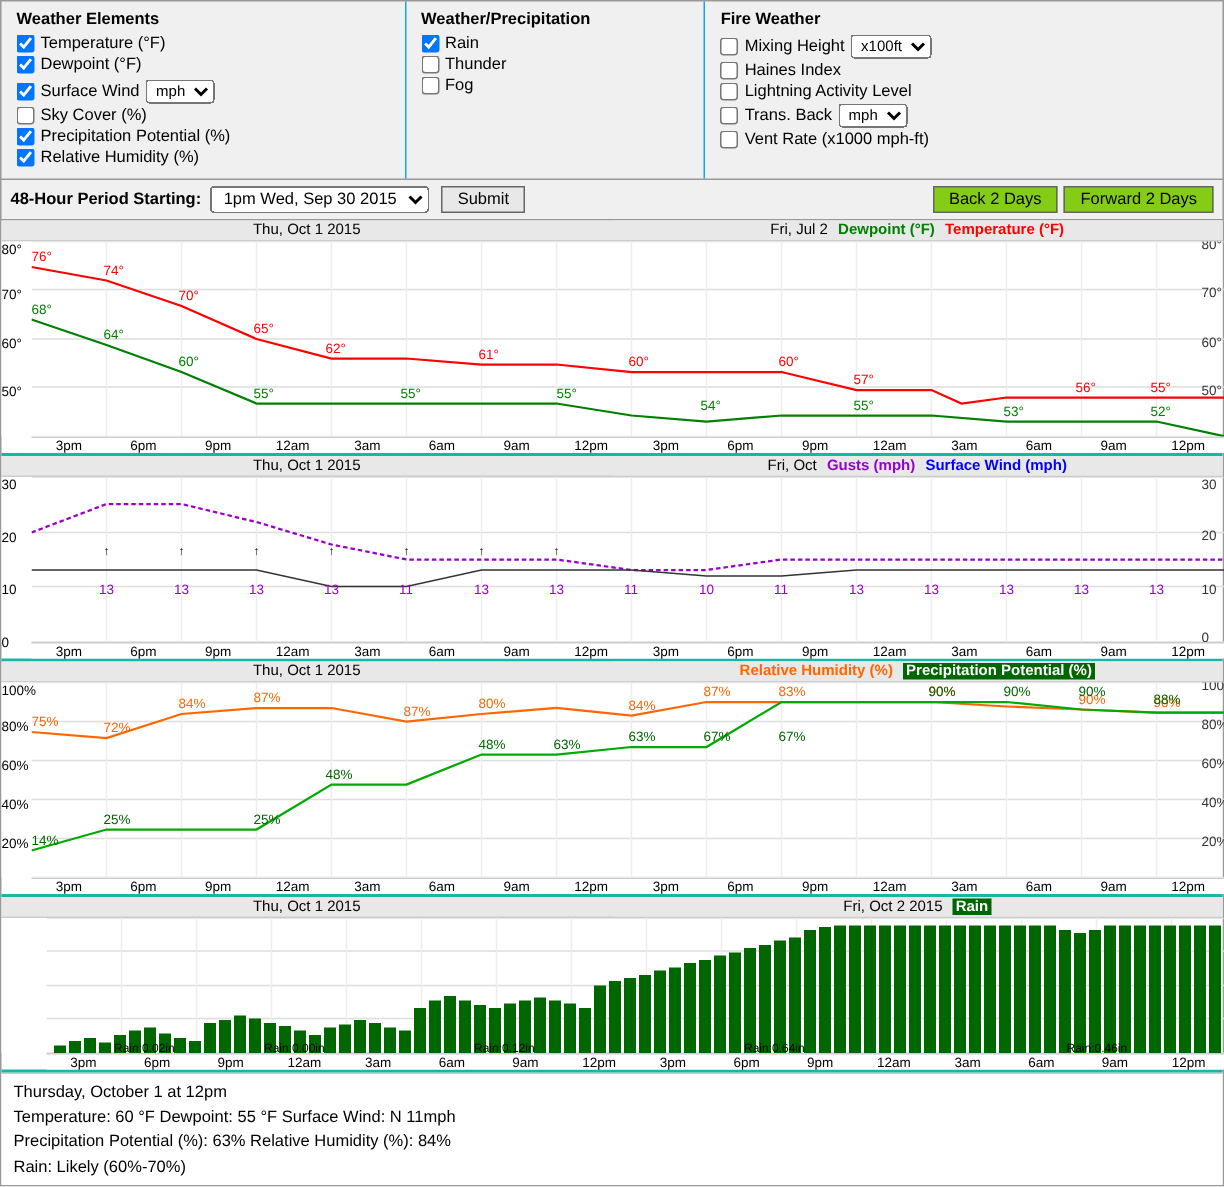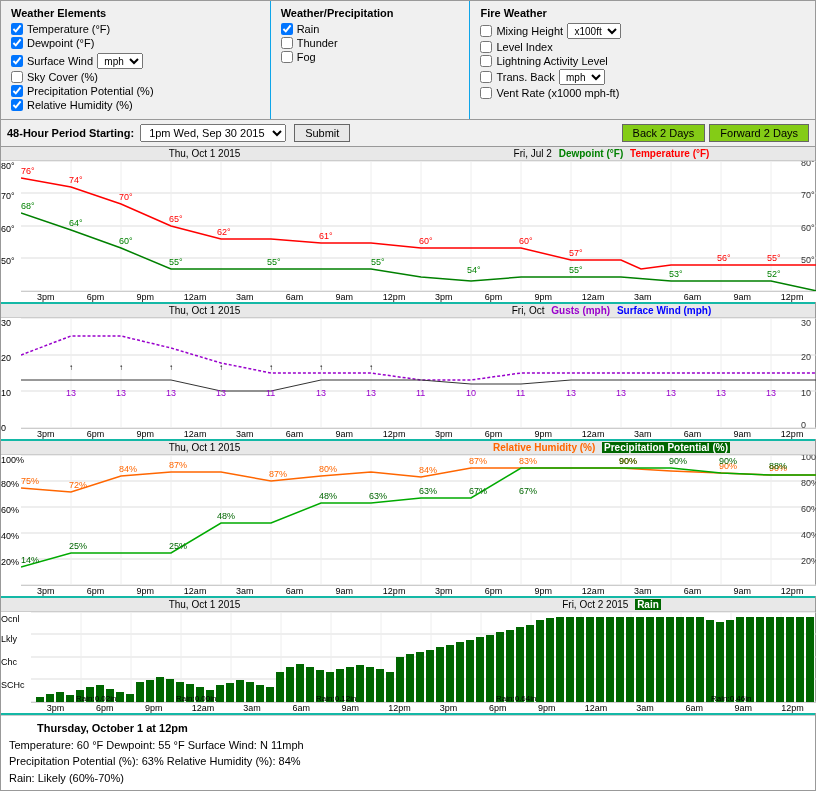--- a/index.html
+++ b/index.html
@@ -26,21 +26,20 @@
       align-items: center;
       margin-bottom: 2px;
       font-size: 11px;
     }
     .panel-item input[type="checkbox"] { margin-right: 4px; width: 12px; height: 12px; }
     .inline-select {
       font-size: 10px;
       padding: 0 2px;
       height: 16px;
       margin-left: 4px;
-      text-align: center;
     }
 
     .section-weather { width: 270px; }
     .section-precip { width: 200px; }
     .section-fire { width: 345px; }
 
     .control-bar {
       display: flex;
       align-items: center;
       padding: 4px 6px;
@@ -98,21 +97,21 @@
     }
 
     
     .bottom-info {
       padding: 4px 8px;
       font-size: 11px;
       line-height: 1.5;
       background: #fff;
       border-top: 1px solid #ccc;
     }
-    .bottom-info .info-title { font-weight: bold; margin-left: 28px; }
+    .bottom-info .info-title { font-weight: normal; }
   </style>
 </head>
 <body>
 
 <div class="top-panel">
 
   <div class="panel-section section-weather">
     <div class="panel-title">Weather Elements</div>
     <div class="panel-item">
       <input type="checkbox" checked="" style="">
@@ -164,21 +163,21 @@
     <div class="panel-title">Fire Weather</div>
     <div class="panel-item">
       <input type="checkbox" style="">
       <span>Mixing Height</span>
       <select class="inline-select">
         <option>x100ft</option>
       </select>
     </div>
     <div class="panel-item">
       <input type="checkbox" style="">
-      <span>Level Index</span>
+      <span>Haines Index</span>
     </div>
     <div class="panel-item">
       <input type="checkbox" style="">
       <span>Lightning Activity Level</span>
     </div>
     <div class="panel-item">
       <input type="checkbox" style="">
       <span>Trans. Back</span>
       <select class="inline-select">
         <option>mph</option><option>kts</option>
@@ -495,26 +494,20 @@
   <div class="chart-wrapper">
     <div class="chart-header">
       <div class="chart-header-left">Thu, Oct 1 2015</div>
       <div class="chart-header-right">
         <span>Fri, Oct 2 2015</span>
         <span style="margin-left:4px;color:#00aa00;font-weight:bold;background:#006600;color:white;padding:0 2px">Rain</span>
       </div>
     </div>
     <div style="position:relative;background:#fff;">
 
-      <div style="position:absolute;left:0;top:0;width:30px;height:90px;font-size:9px;">
-        <span style="position:absolute;top:2px">Ocnl</span>
-        <span style="position:absolute;top:22px">Lkly</span>
-        <span style="position:absolute;top:45px">Chc</span>
-        <span style="position:absolute;top:68px">SCHc</span>
-      </div>
       <svg width="796" height="90" style="display:block;margin-left:30px">
 
         <line x1="0" y1="0" x2="796" y2="0" stroke="#ddd"></line>
         <line x1="0" y1="22" x2="796" y2="22" stroke="#ddd"></line>
         <line x1="0" y1="45" x2="796" y2="45" stroke="#ddd"></line>
         <line x1="0" y1="67" x2="796" y2="67" stroke="#ddd"></line>
         <line x1="0" y1="90" x2="796" y2="90" stroke="#ddd"></line>
 
         <line x1="50" y1="0" x2="50" y2="90" stroke="#eee"></line>
         <line x1="100" y1="0" x2="100" y2="90" stroke="#eee"></line>

